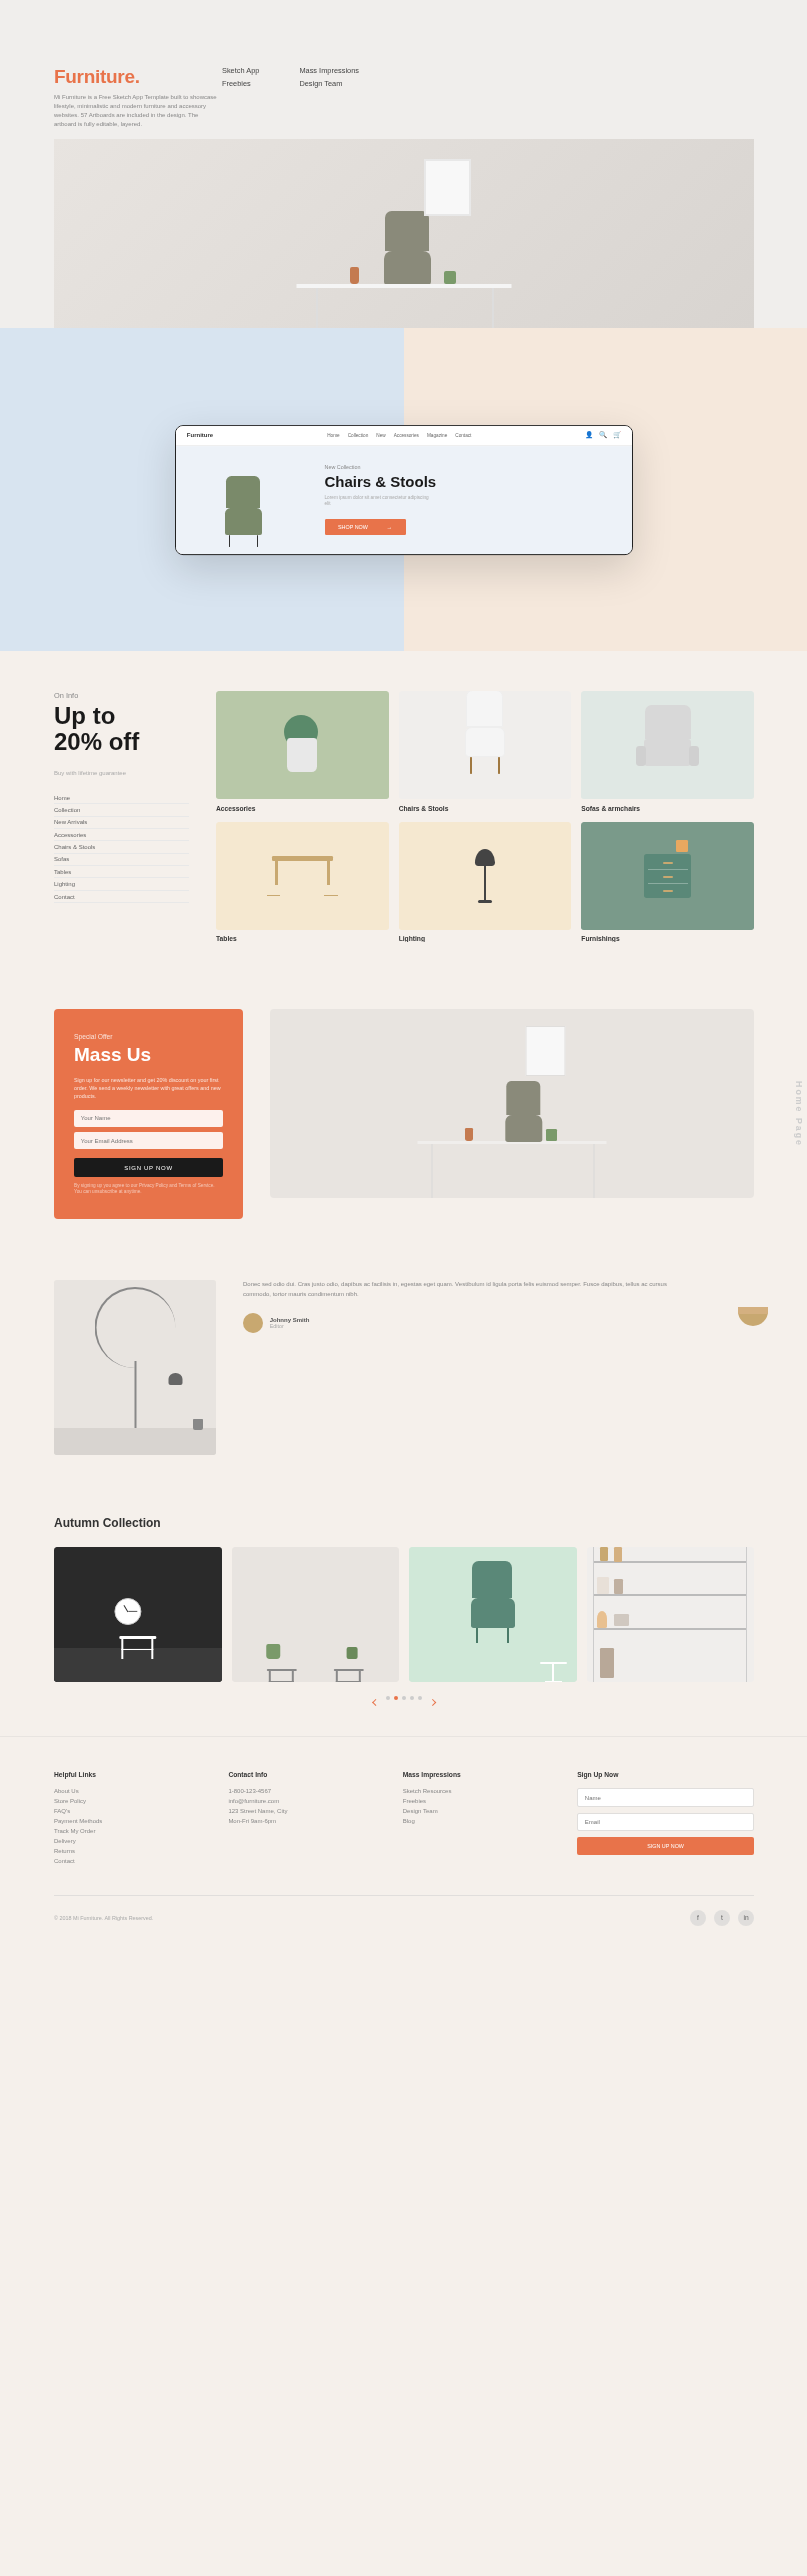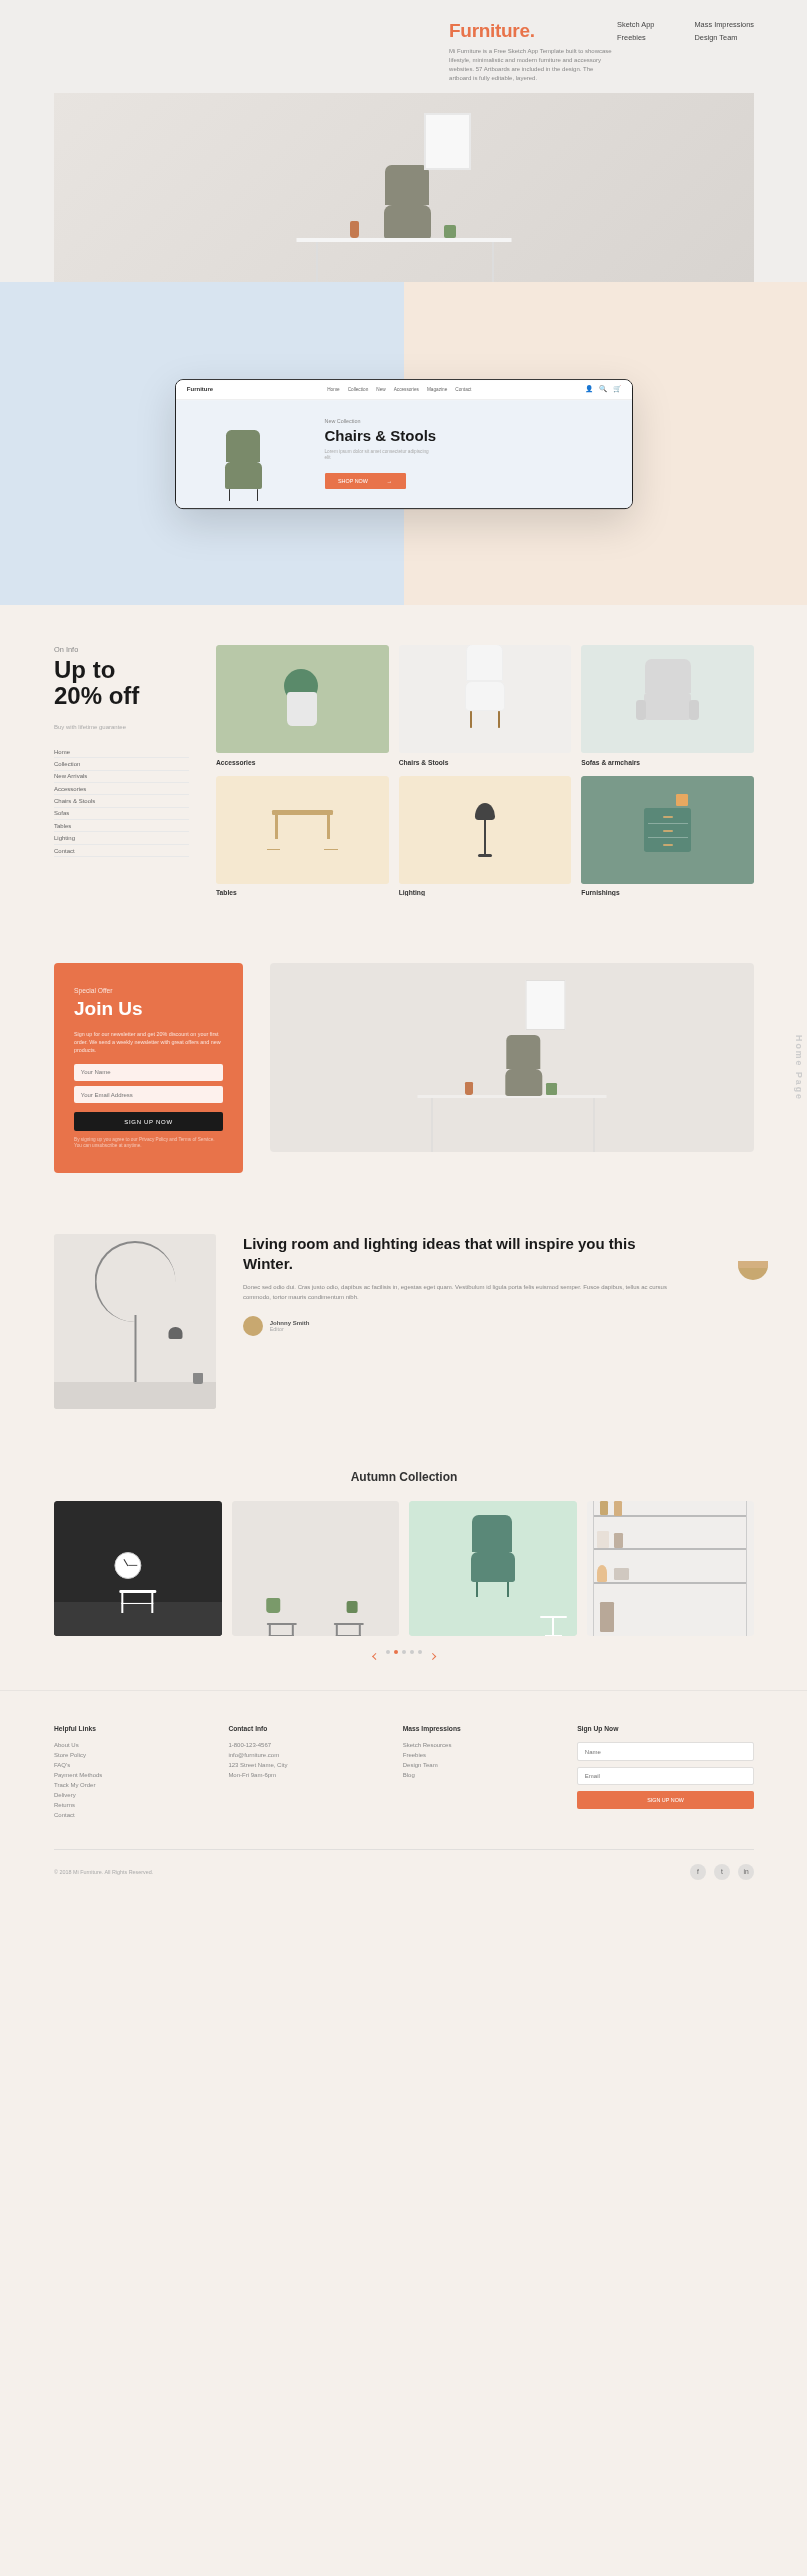--- a/index.html
+++ b/index.html
@@ -5,23 +5,24 @@
     * { margin: 0; padding: 0; box-sizing: border-box; }
     body { font-family: 'Helvetica Neue', Arial, sans-serif; background: #f5f0eb; width: 808px; }
 
     
     .header-section {
       background: #f0eeec;
       padding: 20px 54px 0 54px;
     }
     .header-top {
       display: flex;
-      justify-content: flex-end;
+      justify-content: flex-start;
       align-items: flex-start;
       margin-bottom: 10px;
+      margin-top: 46px;
     }
     .logo-area h1 {
       font-size: 19px;
       font-weight: 700;
       color: #1a1a1a;
       letter-spacing: -0.3px;
     }
     .logo-area h1 span {
       color: #e8734a;
     }
@@ -703,21 +704,21 @@
     }
     .author-name { font-size: 6px; color: #555; font-weight: 600; }
     .author-role { font-size: 5.4px; color: #aaa; }
 
     
     .autumn-section {
       background: #f5f0eb;
       padding: 27px 54px;
     }
     .autumn-title-center {
-      text-align: center;
+      text-align: left;
       font-size: 12px;
       font-weight: 600;
       color: #333;
       margin-bottom: 17px;
     }
     .autumn-grid {
       display: grid;
       grid-template-columns: repeat(4, 1fr);
       gap: 10px;
     }
@@ -1044,21 +1045,21 @@
         </div>
       </div>
       <div class="cat-label">Furnishings</div>
     </div>
   </div>
 </section>
 
 <section class="join-section">
   <div class="join-card">
     <div class="join-special">Special Offer</div>
-    <div class="join-title">Join Us</div>
+    <div class="join-title">Mass Us</div>
     <div class="join-desc">Sign up for our newsletter and get 20% discount on your first order. We send a weekly newsletter with great offers and new products.</div>
     <input type="text" class="join-input" placeholder="Your Name" style="">
     <input type="email" class="join-input" placeholder="Your Email Address" style="">
     <button class="join-btn">SIGN UP NOW</button>
     <div class="join-privacy">By signing up you agree to our Privacy Policy and Terms of Service. You can unsubscribe at anytime.</div>
   </div>
   <div class="join-image-area">
 
     <div class="join-desk-surface"></div>
     <div class="join-desk-leg-l"></div>
@@ -1085,21 +1086,20 @@
         <div class="news-lamp-shade"></div>
       </div>
       <div class="news-lamp-base"></div>
     </div>
     <div class="news-floor"></div>
     <div class="news-plant-small">
       <div class="news-plant-pot-s"></div>
     </div>
   </div>
   <div class="news-right">
-    <div class="news-article-title">Living room and lighting ideas that will inspire you this Winter.</div>
     <div class="news-article-desc">Donec sed odio dui. Cras justo odio, dapibus ac facilisis in, egestas eget quam. Vestibulum id ligula porta felis euismod semper. Fusce dapibus, tellus ac cursus commodo, tortor mauris condimentum nibh.</div>
     <div class="news-author">
       <div class="author-avatar"></div>
       <div>
         <div class="author-name">Johnny Smith</div>
         <div class="author-role">Editor</div>
       </div>
     </div>
   </div>
 

